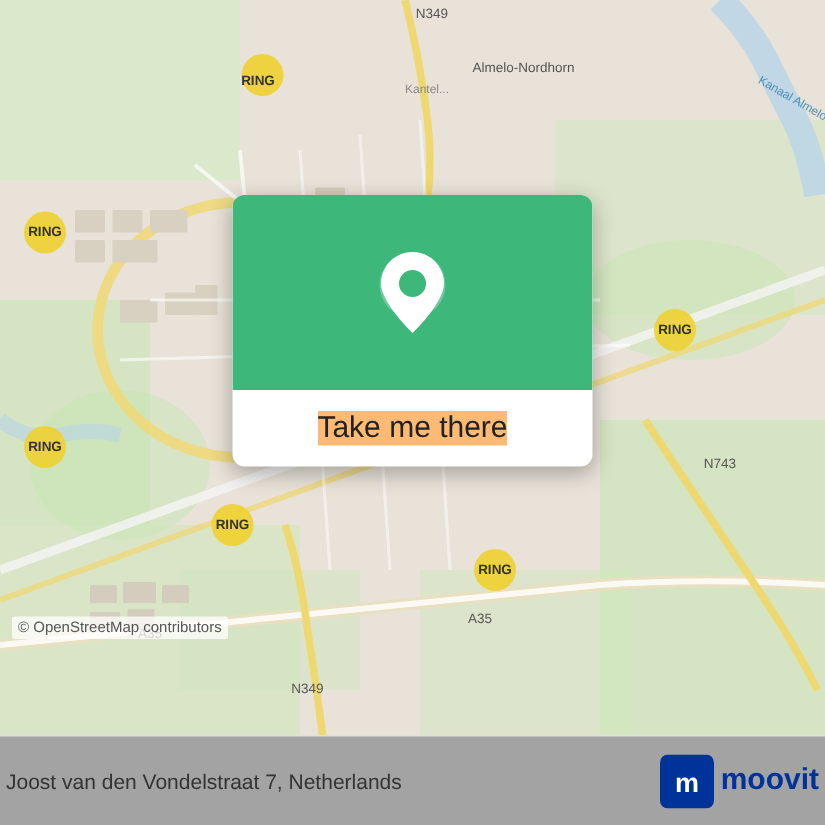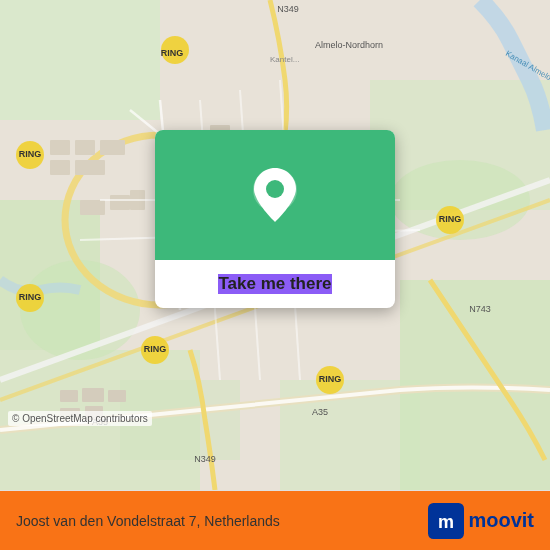--- a/index.html
+++ b/index.html
@@ -50,24 +50,24 @@
     }
 
     .popup-card-bottom {
       padding: 14px 16px;
       display: flex;
       align-items: center;
       justify-content: center;
     }
 
     .take-me-there-btn {
-      background: #8b5cf6;
+      background: #fdba74;
       border: none;
-      font-size: 17px;
-      font-weight: 700;
+      font-size: 20px;
+      font-weight: 400;
       color: #222;
       cursor: pointer;
       padding: 0;
     }
 
     
     .popup-card::after {
       content: '';
       position: absolute;
       bottom: -14px;
@@ -76,26 +76,26 @@
       border-left: 14px solid transparent;
       border-right: 14px solid transparent;
       border-top: 14px solid white;
       z-index: 11;
     }
 
     
     .bottom-bar {
       width: 550px;
       height: 60px;
-      background: #f97316;
+      background: #a3a3a3;
       border-top: 1px solid #e0e0e0;
       display: flex;
       align-items: center;
       justify-content: space-between;
-      padding: 0 16px;
+      padding: 0 4px;
     }
 
     .address-text {
       font-size: 14px;
       color: #333;
       font-weight: 400;
     }
 
     .moovit-logo {
       display: flex;

